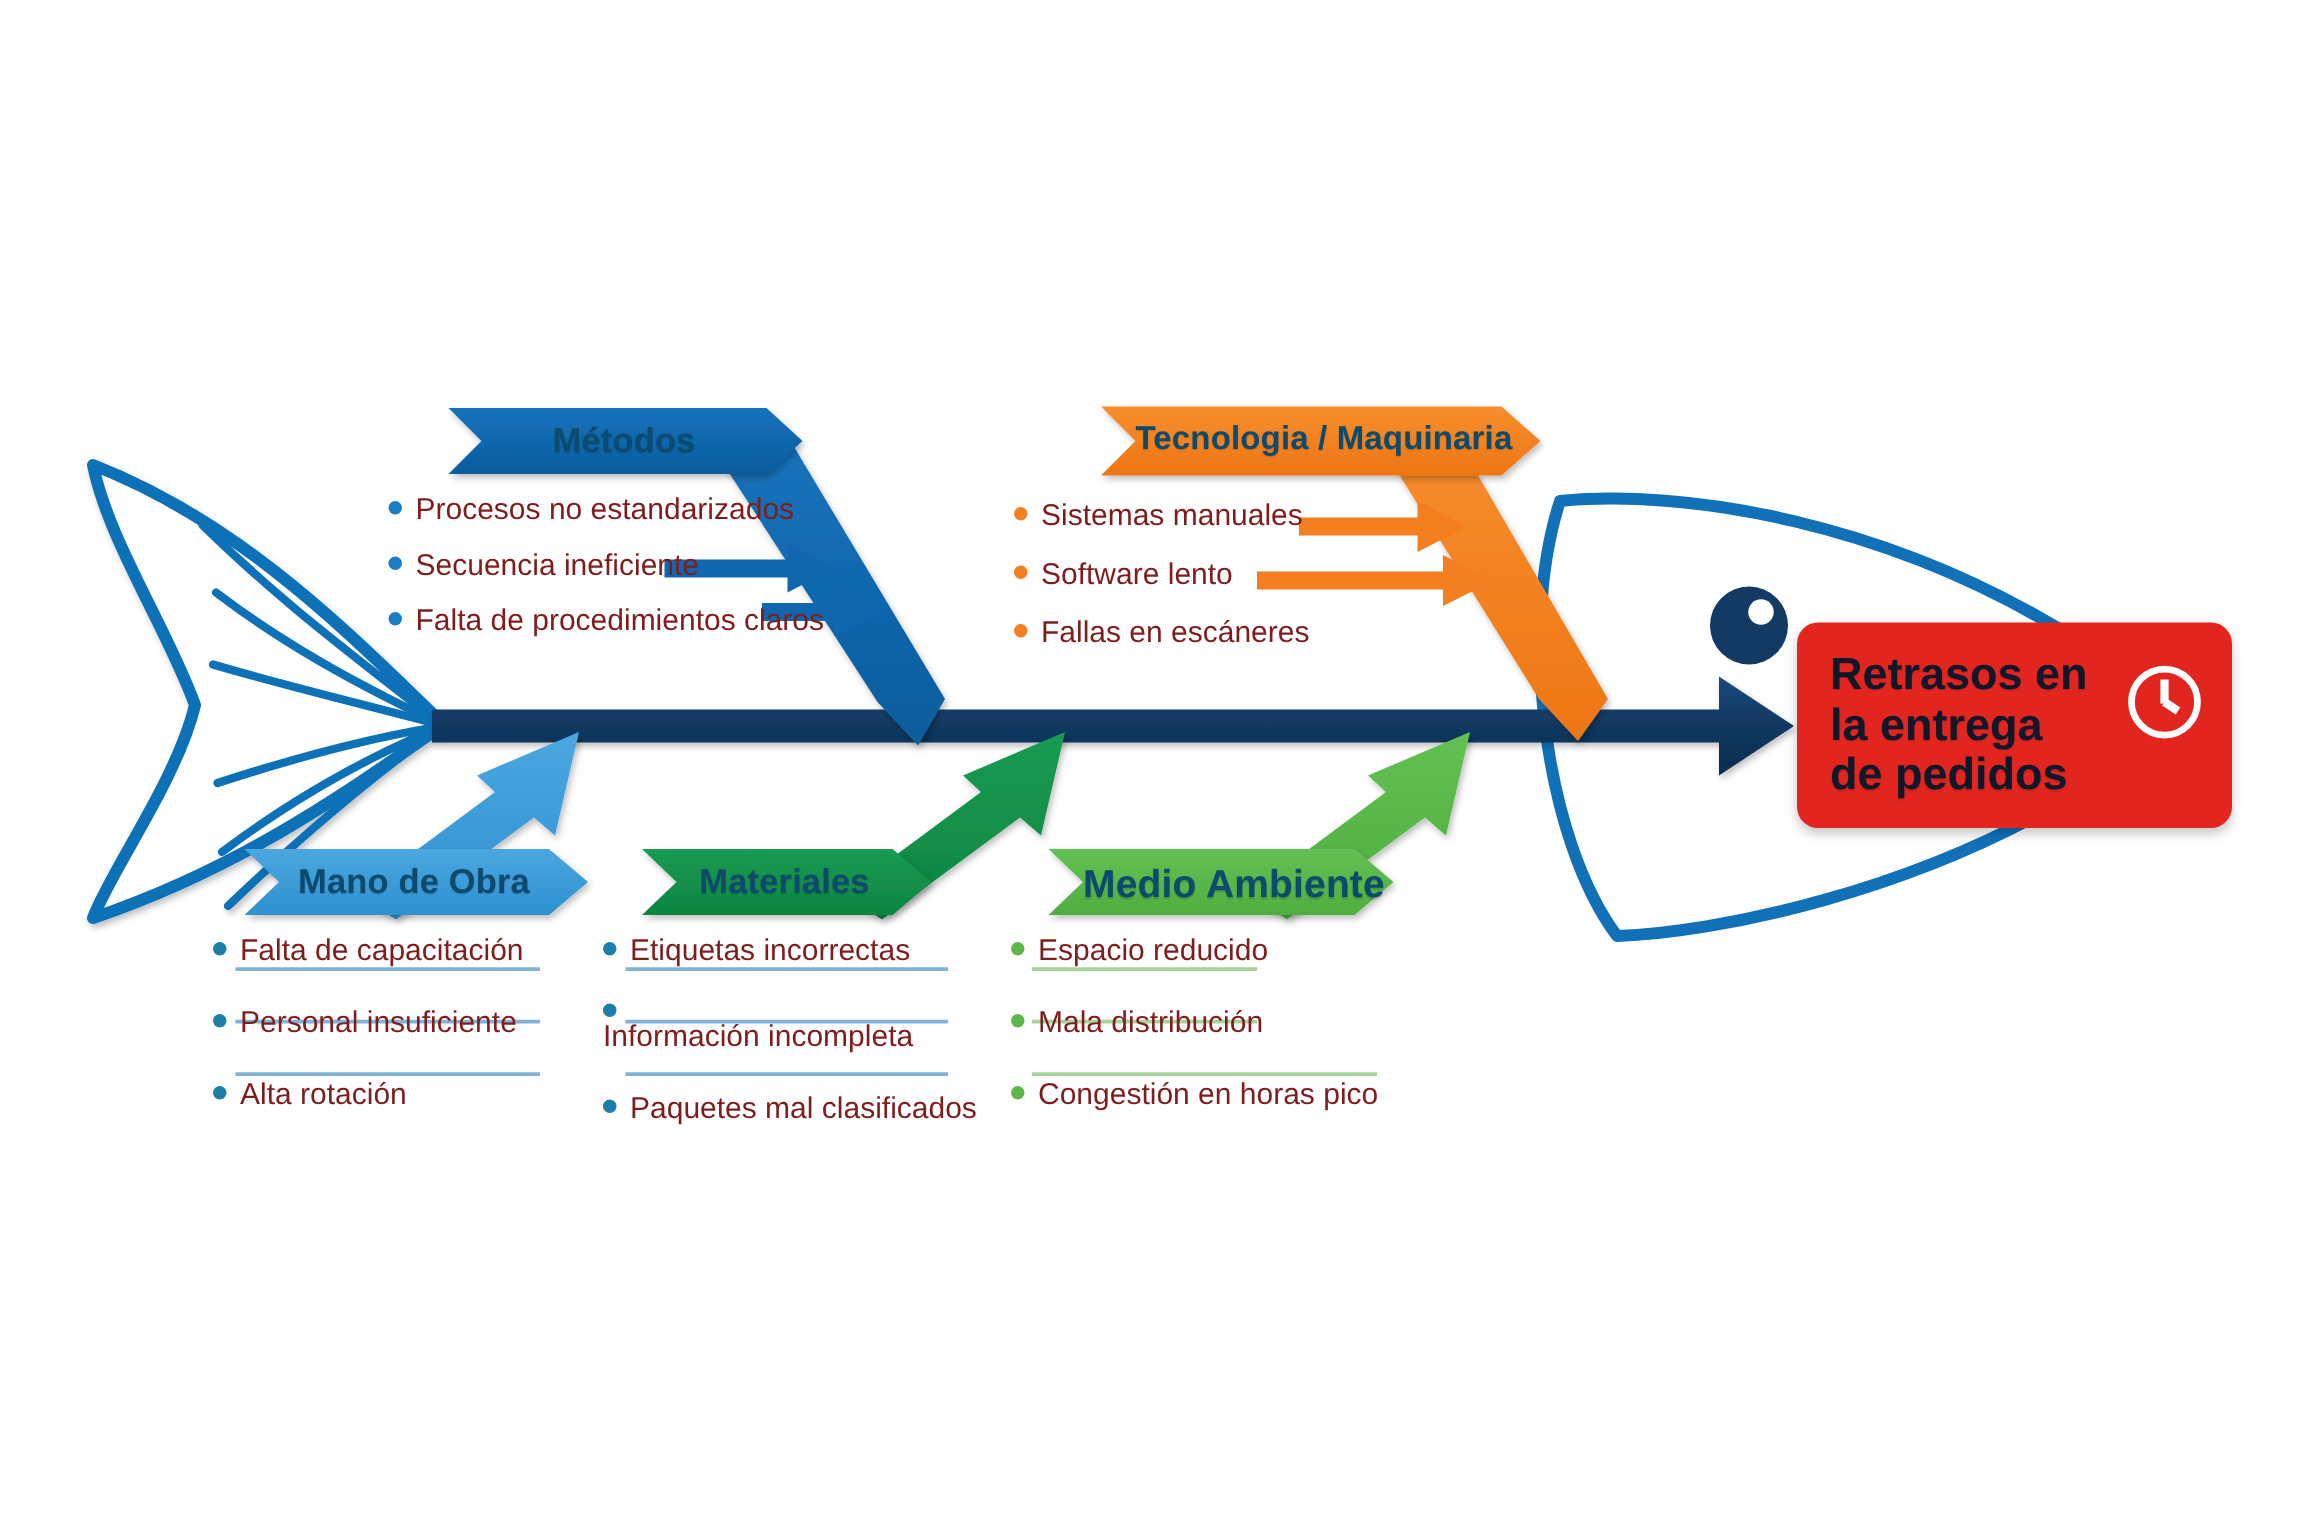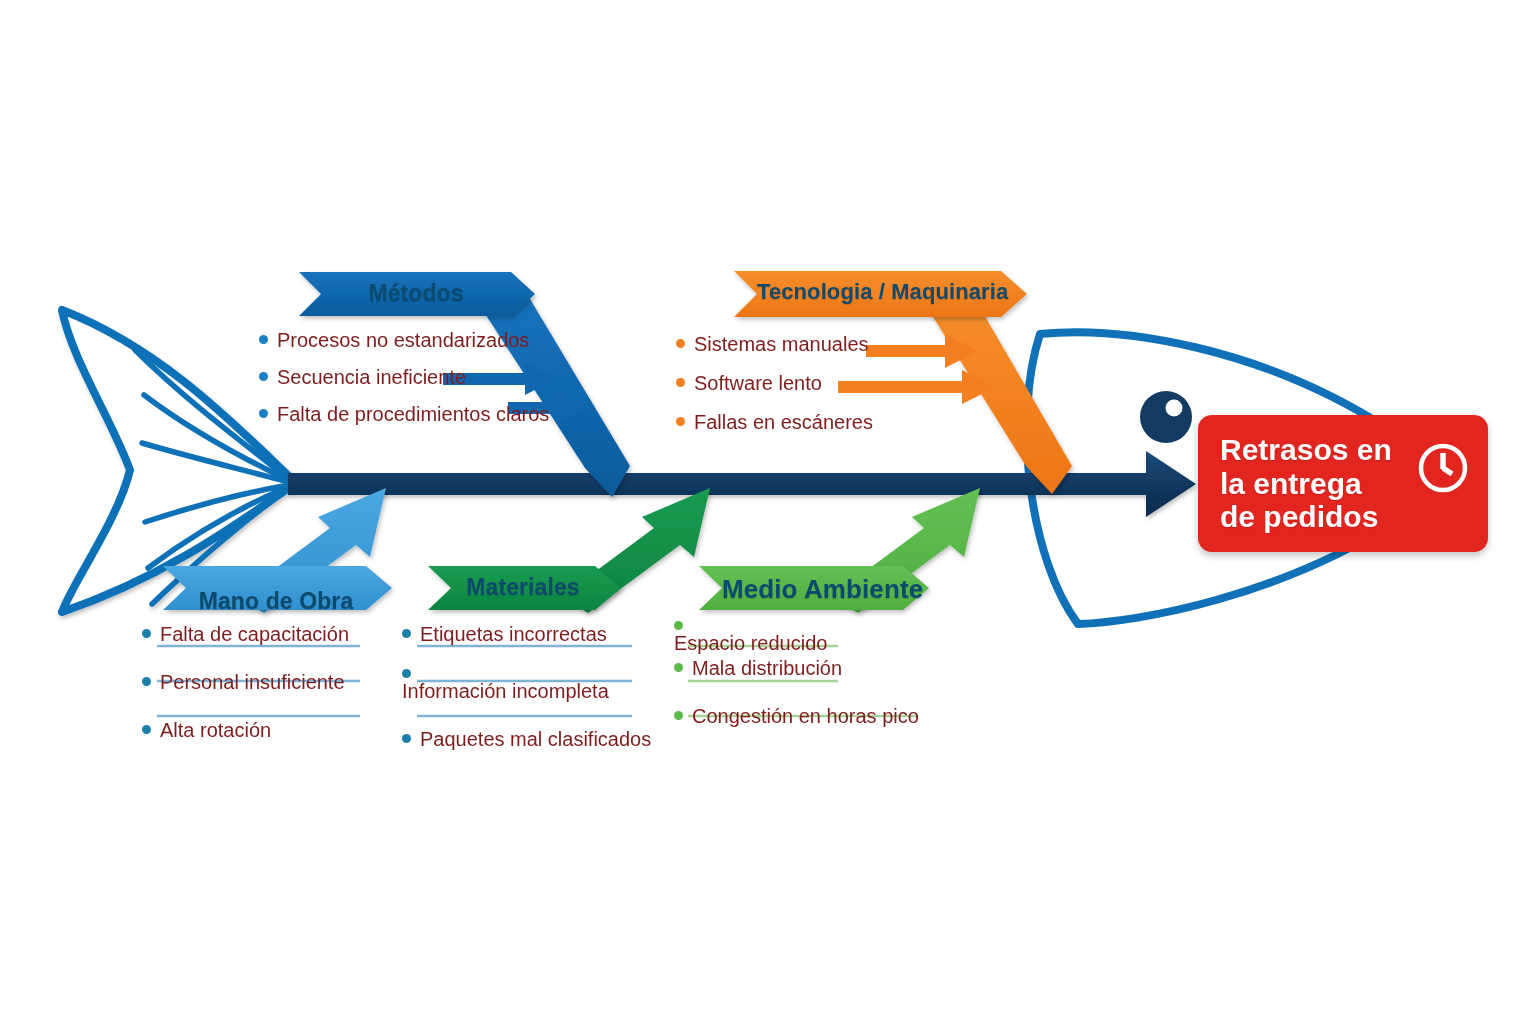--- a/index.html
+++ b/index.html
@@ -74,21 +74,21 @@
     height: 137px;
     background: #e2251f;
     border-radius: 14px;
     box-shadow: 0 4px 7px rgba(0,0,0,.22);
     display: flex;
     align-items: center;
     padding-left: 22px;
     box-sizing: border-box;
   }
   #problem-text {
-    color: #ffffff;
+    color: #0f172a;
     font-weight: bold;
     font-size: 30px;
     line-height: 1.12;
     text-align: left;
     text-shadow: 0 1px 1px rgba(0,0,0,.15);
     max-width: 185px;
   }
   #clock-badge {
     position: absolute;
     right: 18px;
@@ -233,21 +233,21 @@
         <path d="M688,681 L838,681"></path>
         <path d="M688,716 L918,716"></path>
       </g>
     </g>
   </svg>
 
   <div class="banner-label" style="left:321px; top:280px; width:190px; font-size:23px;">Métodos</div>
 
   <div class="banner-label" style="left:757px; top:279px; width:244px; font-size:22px;">Tecnologia / Maquinaria</div>
 
-  <div class="banner-label" style="left:186px; top:574px; width:180px; font-size:23px;margin-top:14px;">Mano de Obra</div>
+  <div class="banner-label" style="left:186px; top:574px; width:180px; font-size:23px;">Mano de Obra</div>
 
   <div class="banner-label" style="left:451px; top:574px; width:144px; font-size:23px;">Materiales</div>
 
   <div class="banner-label" style="left:722px; top:574px; width:181px; font-size:26px;">Medio Ambiente</div>
 
   <div class="cause-list" style="left:259px; top:330px;">
     <div class="cause-item" style="margin-bottom:17px;">
       <span class="cause-bullet" style="background:#1a7ec4;"></span>
       <span class="cause-text">Procesos no estandarizados</span>
     </div>
@@ -300,21 +300,21 @@
       <span class="cause-bullet" style="background:#1c7fa8;"></span>
       <span class="cause-text">Información incompleta</span>
     </div>
     <div class="cause-item ul">
       <span class="cause-bullet" style="background:#1c7fa8;"></span>
       <span class="cause-text">Paquetes mal clasificados</span>
     </div>
   </div>
 
   <div class="cause-list" style="left:674px; top:624px;">
-    <div class="cause-item ul" style="flex-direction:column;">
+    <div class="cause-item ul" style="margin-bottom:23px;">
       <span class="cause-bullet" style="background:#5bb947;"></span>
       <span class="cause-text">Espacio reducido</span>
     </div>
     <div class="cause-item ul" style="margin-bottom:23px;">
       <span class="cause-bullet" style="background:#5bb947;"></span>
       <span class="cause-text">Mala distribución</span>
     </div>
     <div class="cause-item ul">
       <span class="cause-bullet" style="background:#5bb947;"></span>
       <span class="cause-text">Congestión en horas pico</span>

